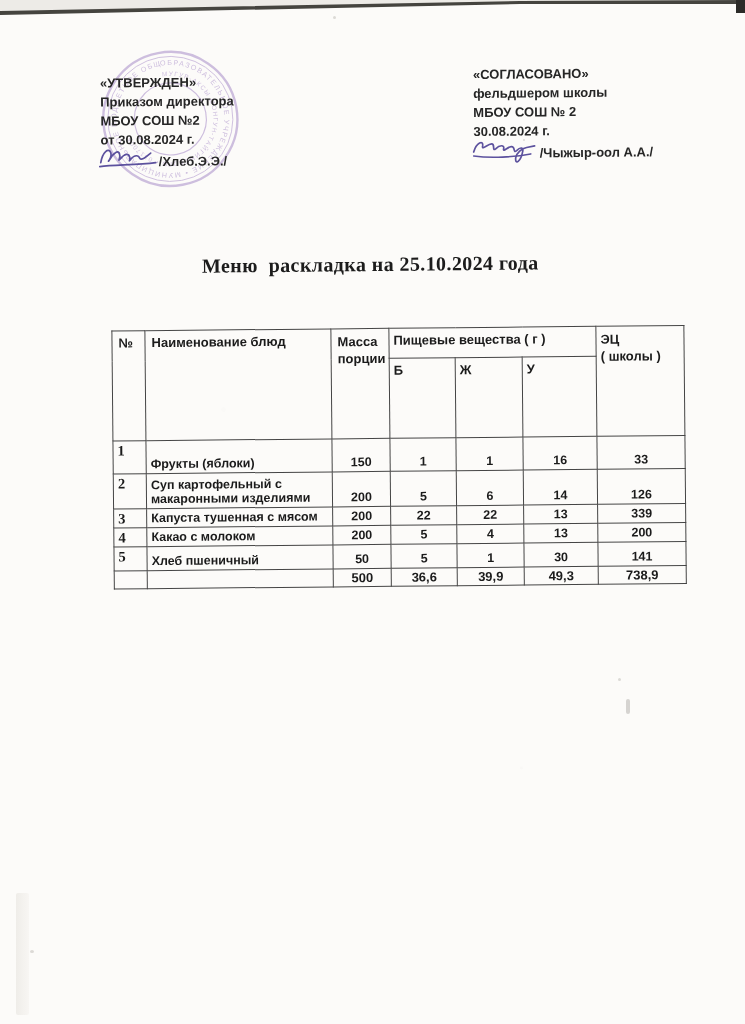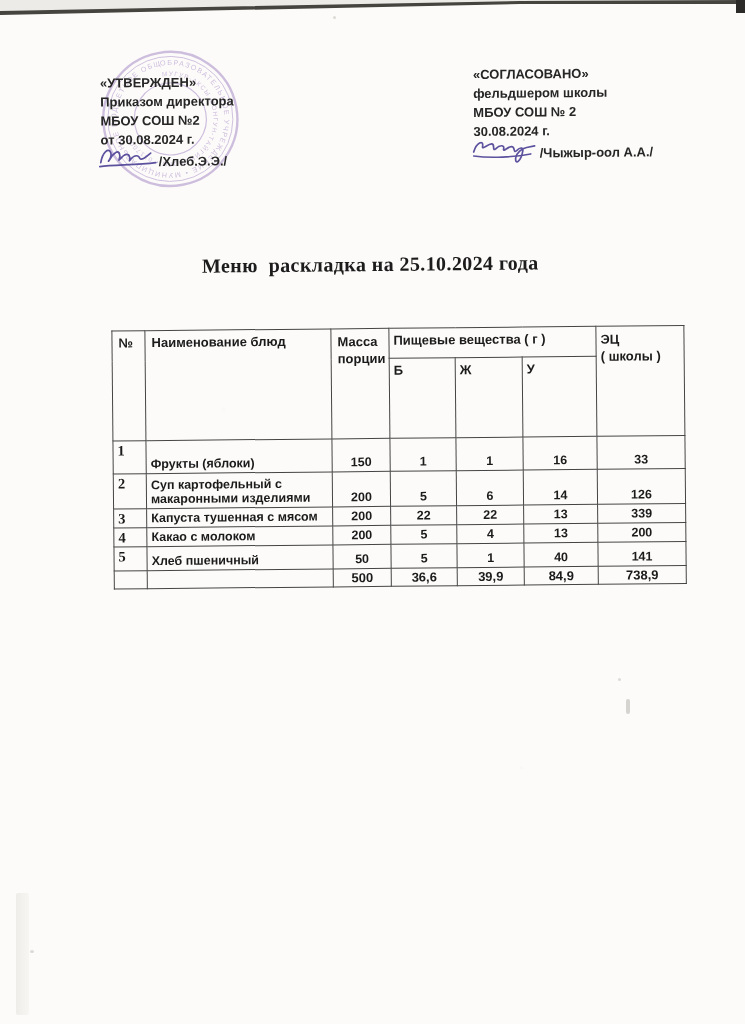--- a/index.html
+++ b/index.html
@@ -179,30 +179,30 @@
         <td class="num n">4</td>
         <td class="num n">13</td>
         <td class="num e">200</td>
       </tr>
       <tr style="height:24px">
         <td class="c-rownum">5</td>
         <td class="c-dish">Хлеб пшеничный</td>
         <td class="num m">50</td>
         <td class="num n">5</td>
         <td class="num n">1</td>
-        <td class="num n">40</td>
+        <td class="num n">30</td>
         <td class="num e">141</td>
       </tr>
       <tr class="totals" style="height:18px">
         <td></td>
         <td></td>
         <td class="num m">500</td>
         <td class="num n">36,6</td>
         <td class="num n">39,9</td>
-        <td class="num n">84,9</td>
+        <td class="num n">49,3</td>
         <td class="num e">738,9</td>
       </tr>
     </tbody>
       </table>
 
   </div>
 
   <div class="edge-left"></div>
   <div class="mark-v"></div>
   <div class="speck s1"></div>

